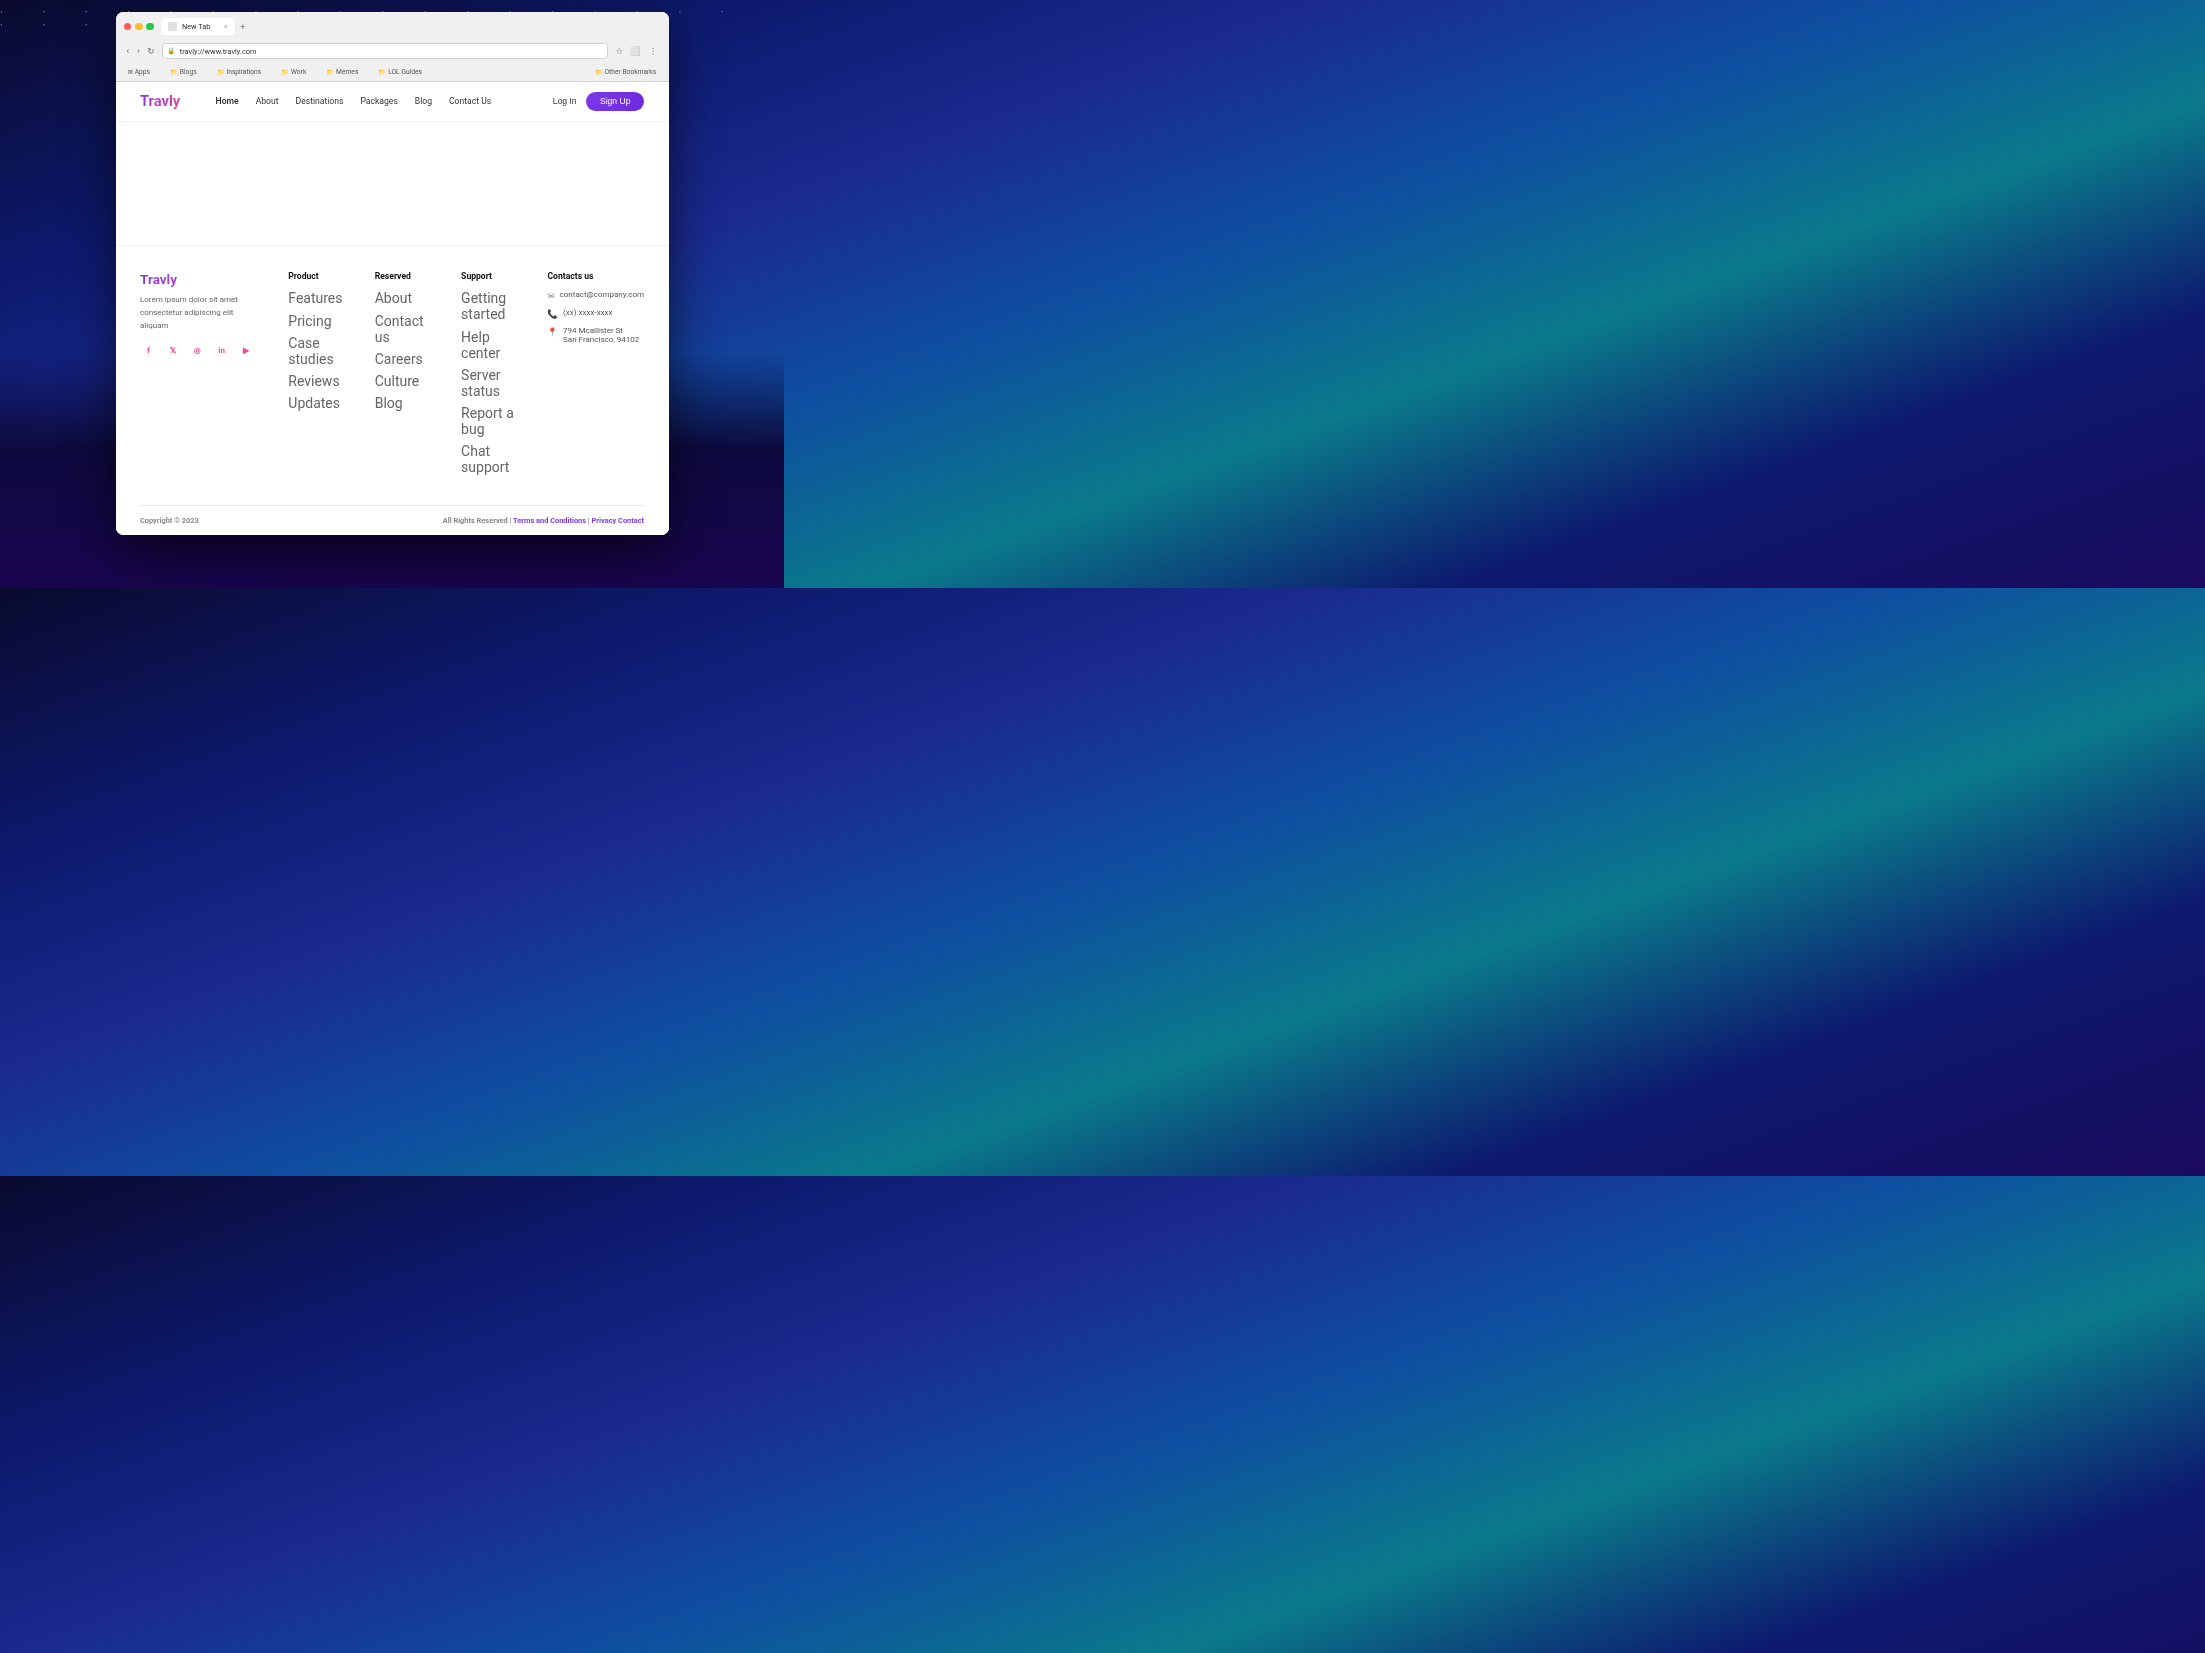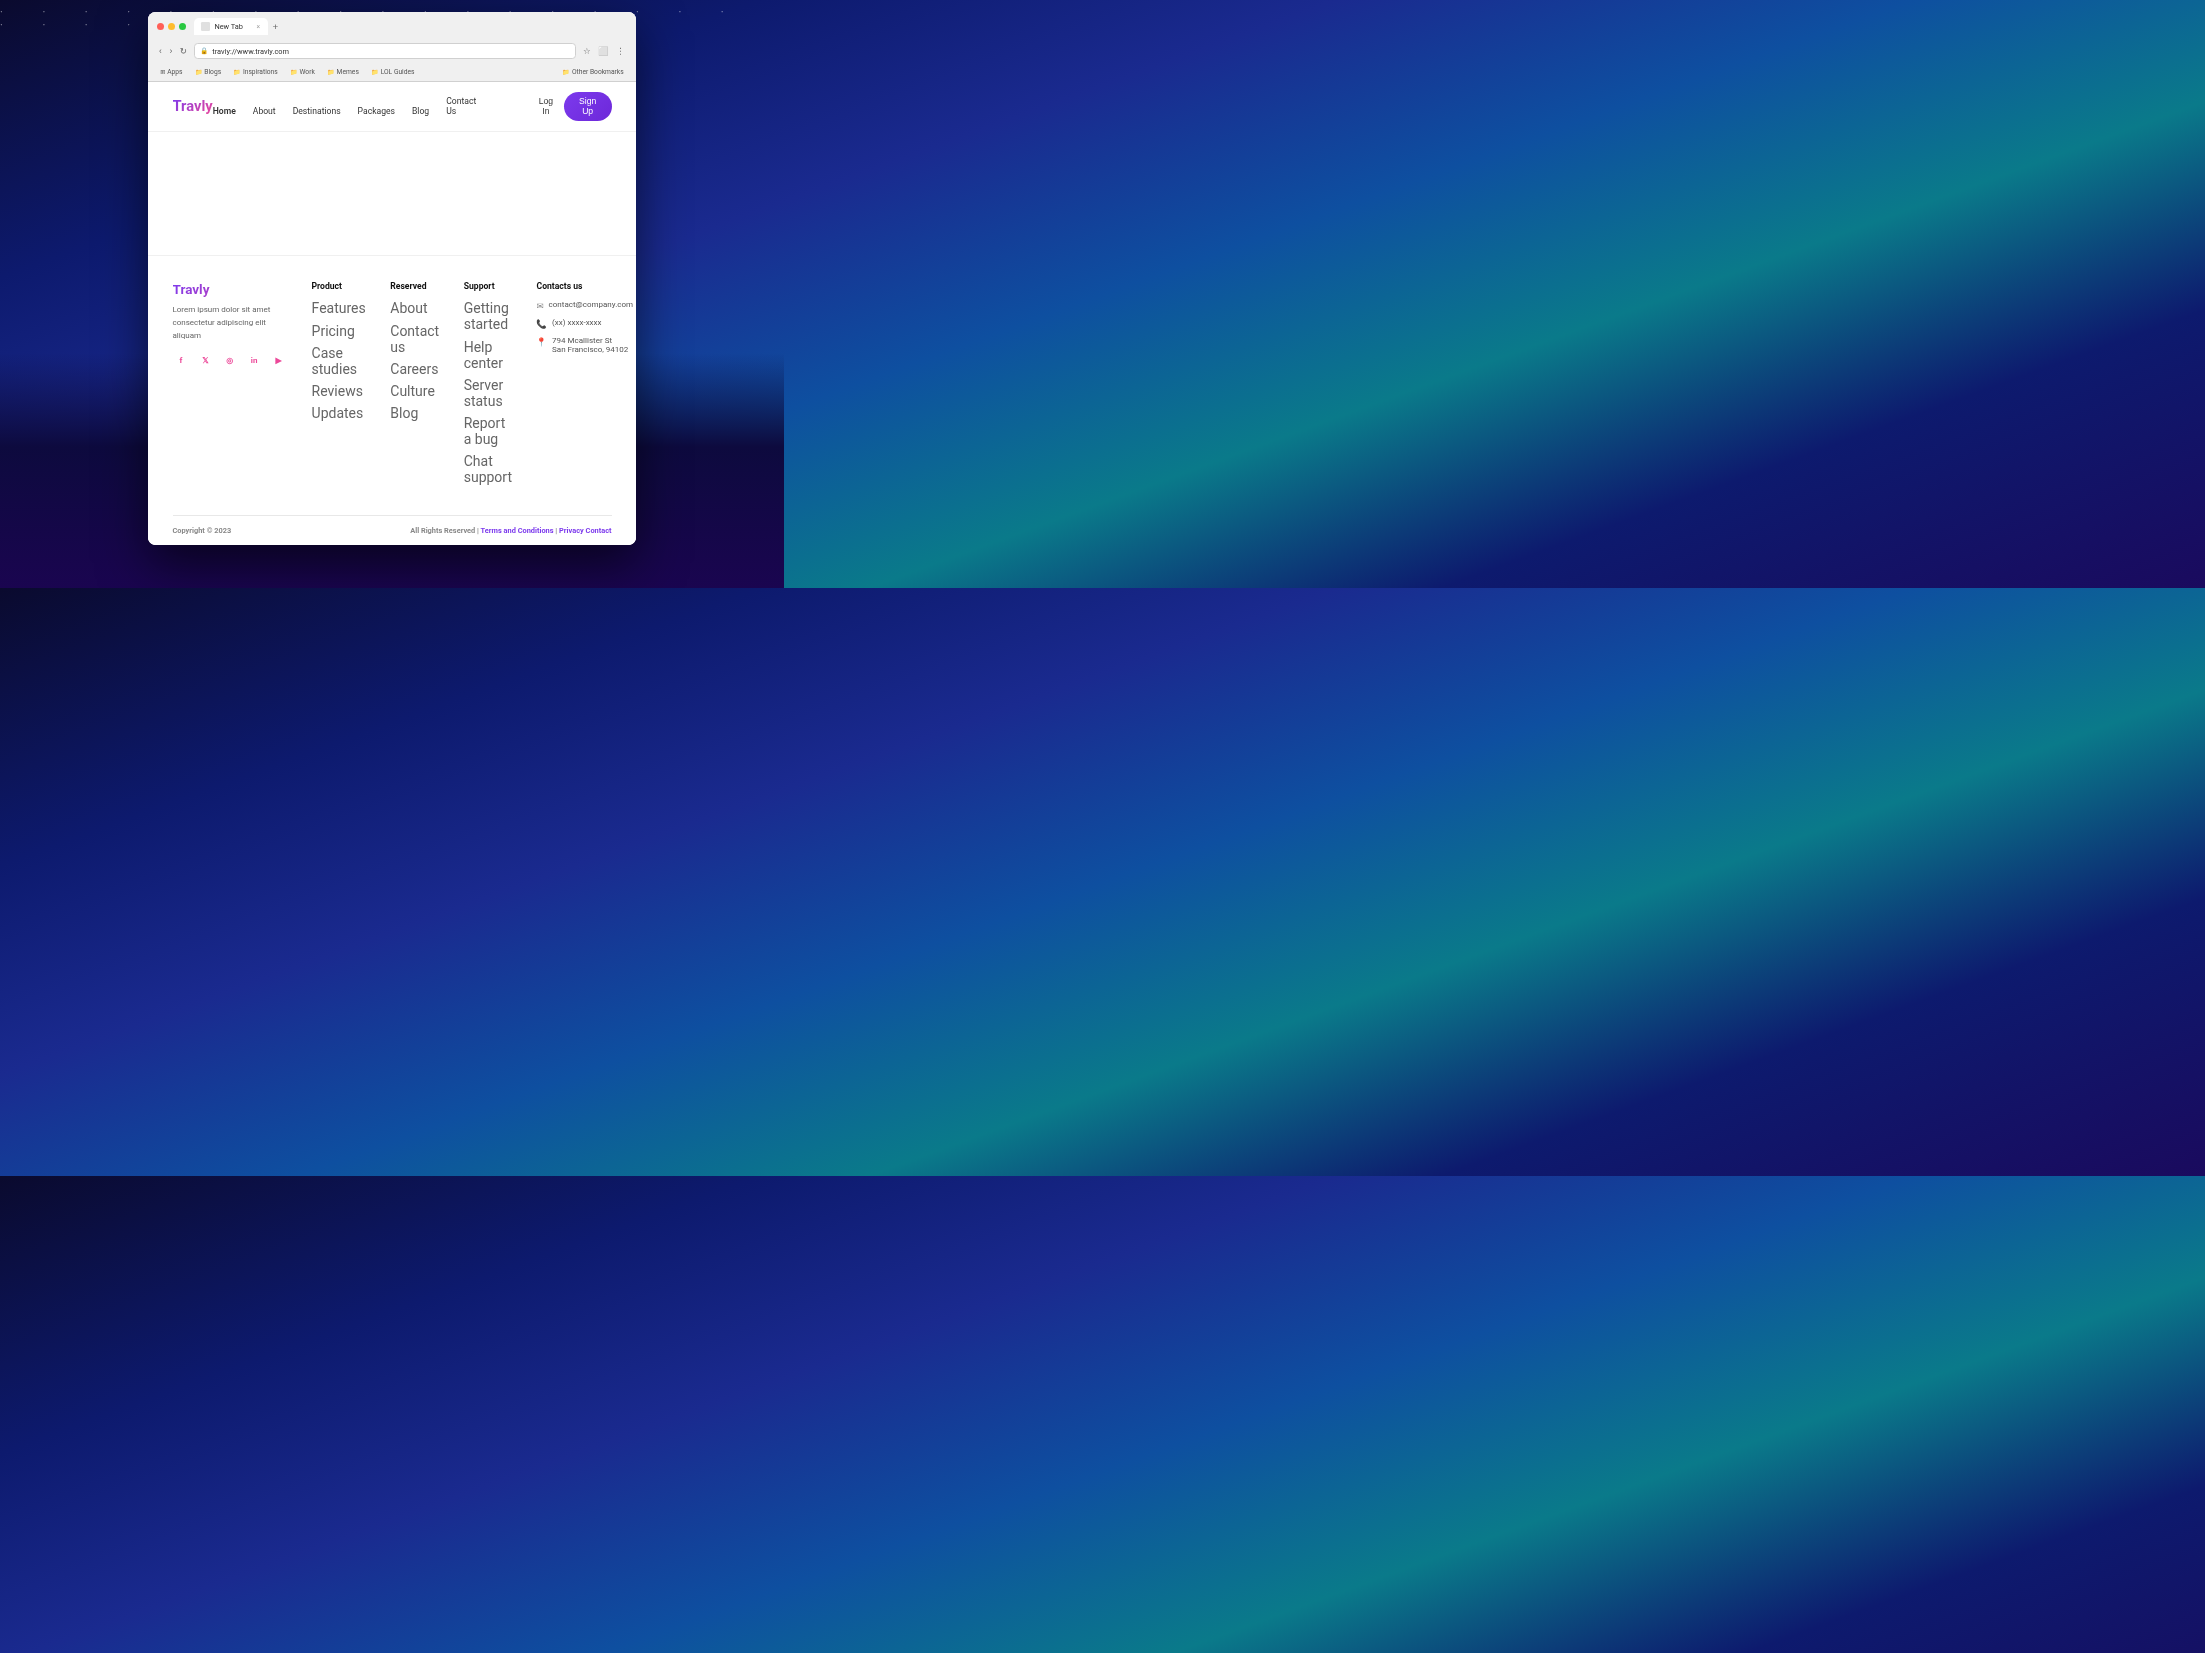--- a/index.html
+++ b/index.html
@@ -38,21 +38,21 @@
       right: 0;
       color: rgba(255,255,255,0.5);
       font-size: 11px;
       letter-spacing: 18.4px;
       pointer-events: none;
       word-break: break-all;
     }
 
     
     .browser-window {
-      width: 488px;
+      width: 553px;
       background: #ffffff;
       border-radius: 7.4px;
       box-shadow: 0 18.4px 49px rgba(0,0,0,0.6);
       overflow: hidden;
       position: relative;
       z-index: 10;
     }
 
     
     .browser-chrome {
@@ -173,21 +173,21 @@
       color: #666;
       font-size: 8.6px;
       cursor: pointer;
       padding: 1.2px 2.5px;
     }
 
     .bookmarks-bar {
       display: flex;
       align-items: center;
       padding: 2.5px 0 3.7px;
-      gap: 5px;
+      gap: 13px;
       font-size: 6.7px;
       color: #555;
     }
 
     .bookmark-item {
       display: flex;
       align-items: center;
       gap: 1.8px;
       padding: 1.2px 3.7px;
       border-radius: 2.5px;

